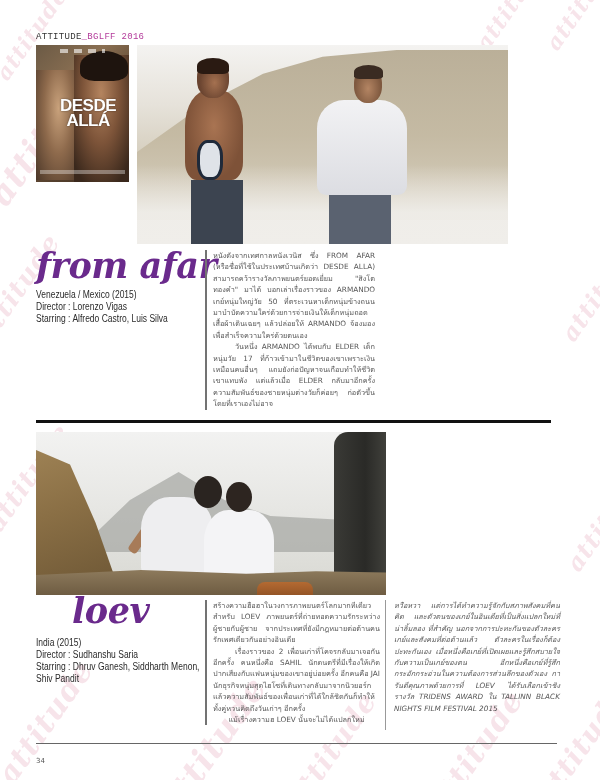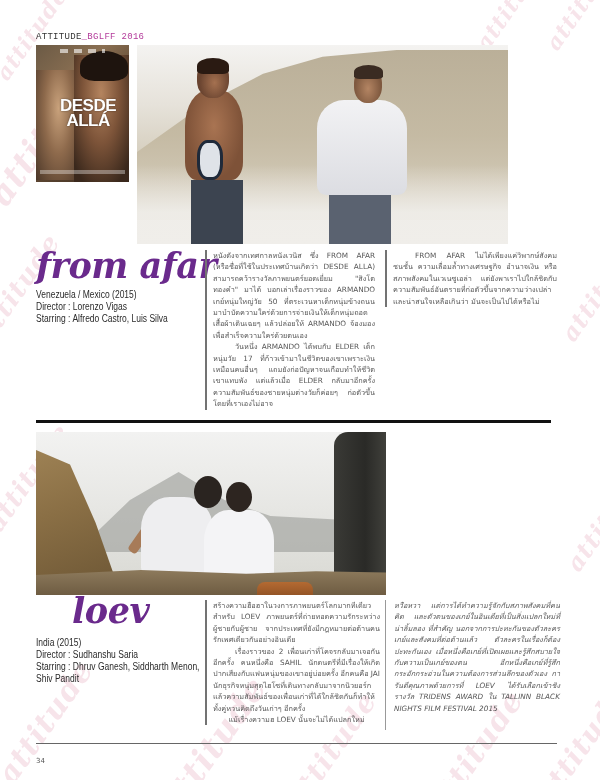--- a/index.html
+++ b/index.html
@@ -144,21 +144,20 @@
   <div>Venezuela / Mexico (2015)</div>
   <div>Director : Lorenzo Vigas</div>
   <div>Starring : Alfredo Castro, Luis Silva</div>
 </div>
 
 <div class="col" style="left:205px;top:250px;width:170px;">
   <p>หนังดังจากเทศกาลหนังเวนิส ซึ่ง FROM AFAR (หรือชื่อที่ใช้ในประเทศบ้านเกิดว่า DESDE ALLA) สามารถคว้ารางวัลภาพยนตร์ยอดเยี่ยม "สิงโตทองคำ" มาได้ บอกเล่าเรื่องราวของ ARMANDO เกย์หนุ่มใหญ่วัย 50 ที่ตระเวนหาเด็กหนุ่มข้างถนนมาบำบัดความใคร่ด้วยการจ่ายเงินให้เด็กหนุ่มถอดเสื้อผ้าเดินเฉยๆ แล้วปล่อยให้ ARMANDO จ้องมองเพื่อสำเร็จความใคร่ด้วยตนเอง</p>
   <p class="indent">วันหนึ่ง ARMANDO ได้พบกับ ELDER เด็กหนุ่มวัย 17 ที่ก้าวเข้ามาในชีวิตของเขาเพราะเงินเหมือนคนอื่นๆ แถมยังก่อปัญหาจนเกือบทำให้ชีวิตเขาแทบพัง แต่แล้วเมื่อ ELDER กลับมาอีกครั้ง ความสัมพันธ์ของชายหนุ่มต่างวัยก็ค่อยๆ ก่อตัวขึ้น โดยที่เราเองไม่อาจ</p>
 </div>
 <div class="col" style="left:385px;top:250px;width:172px;">
-  <p class="indent">FROM AFAR ไม่ได้เพียงแค่วิพากษ์สังคมชนชั้น ความเลื่อมล้ำทางเศรษฐกิจ อำนาจเงิน หรือสภาพสังคมในเวเนซูเอล่า แต่ยังพาเราไปใกล้ชิดกับความสัมพันธ์อันตรายที่ก่อตัวขึ้นจากความว่างเปล่า และน่าสนใจเหลือเกินว่า มันจะเป็นไปได้หรือไม่</p>
 </div>
 
 <div class="rule-thick"></div>
 
 <div class="photo2">
   <div class="mtn"></div>
   <div class="hill-left"></div>
   <div class="rock-right"></div>
   <div class="p2-man1-arm"></div>
   <div class="p2-man1"></div>

